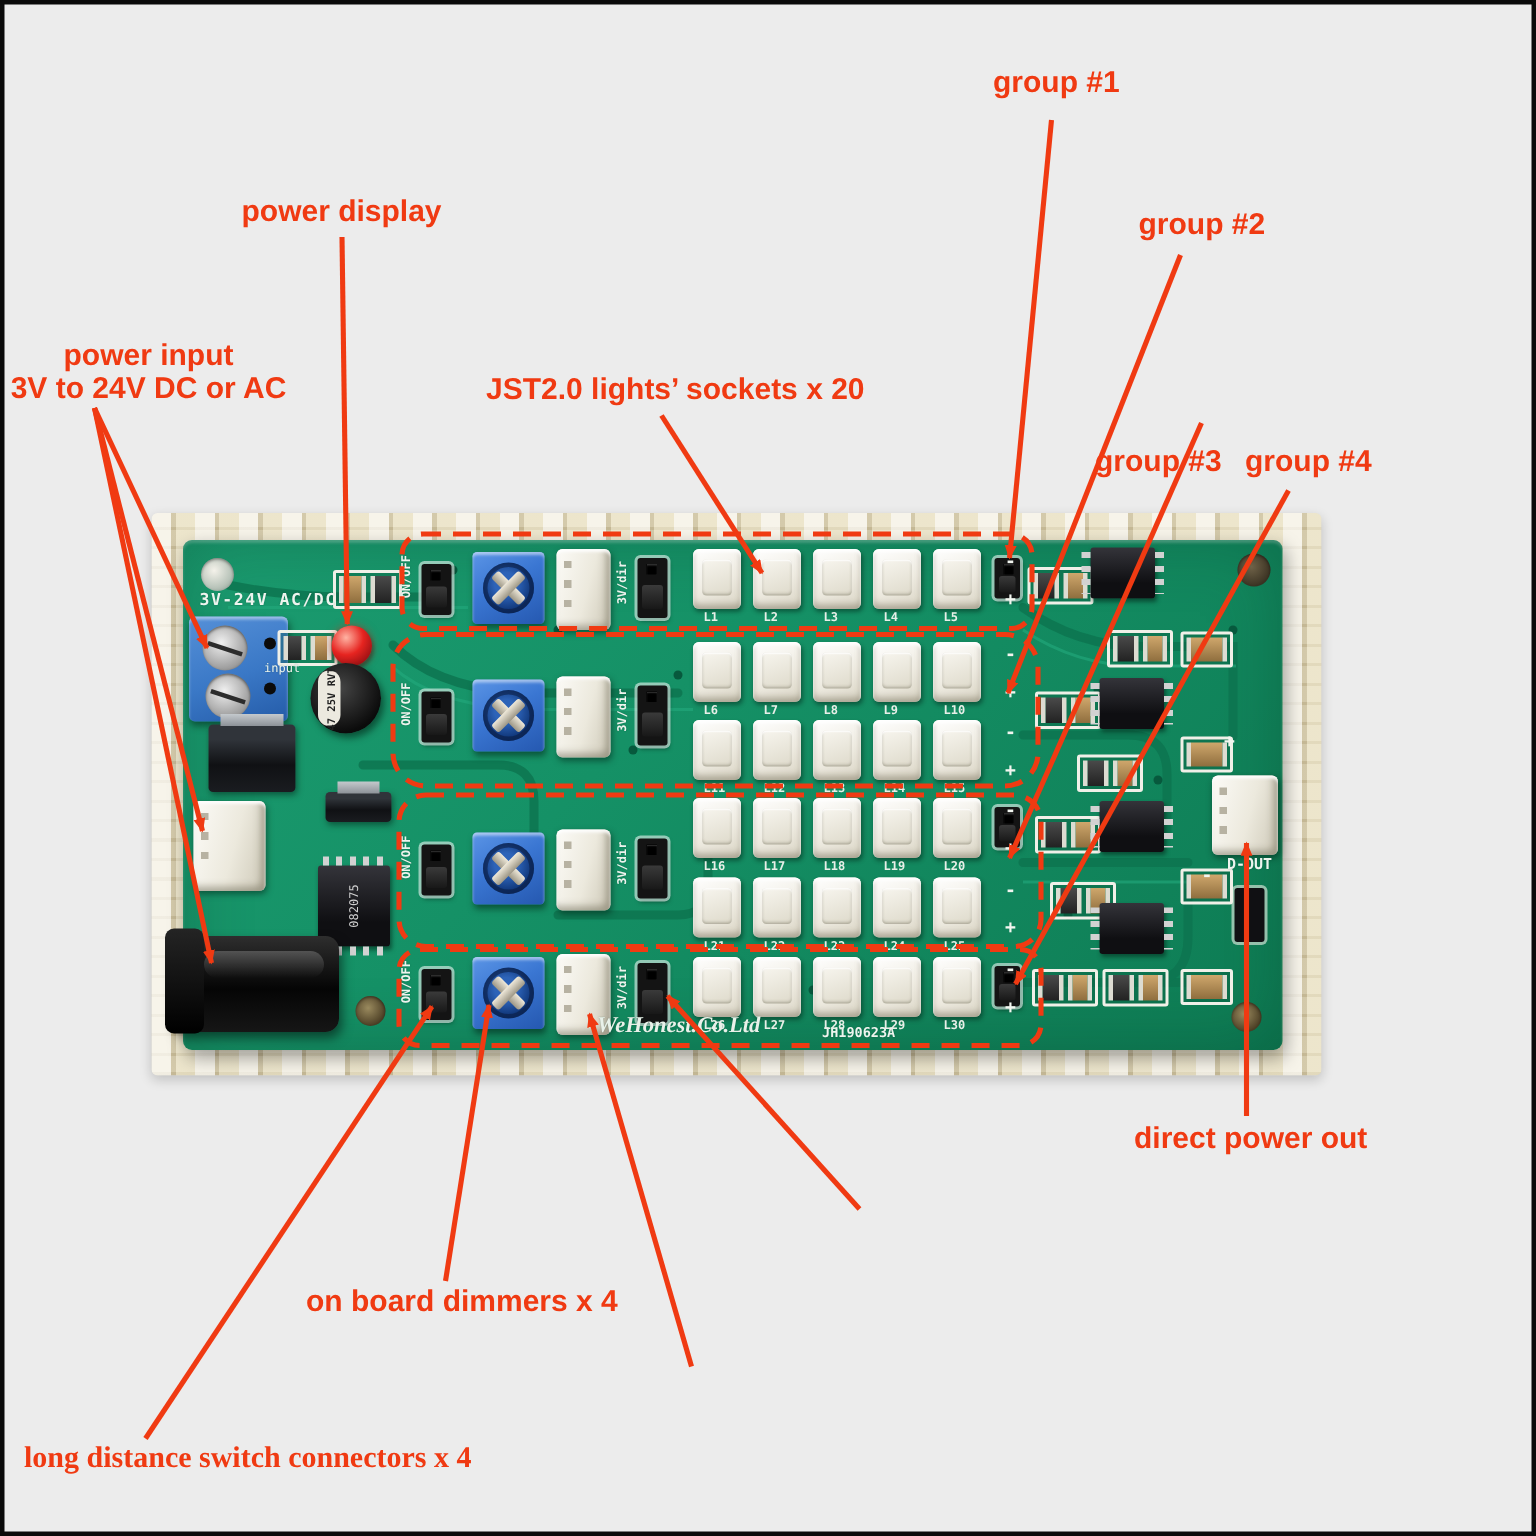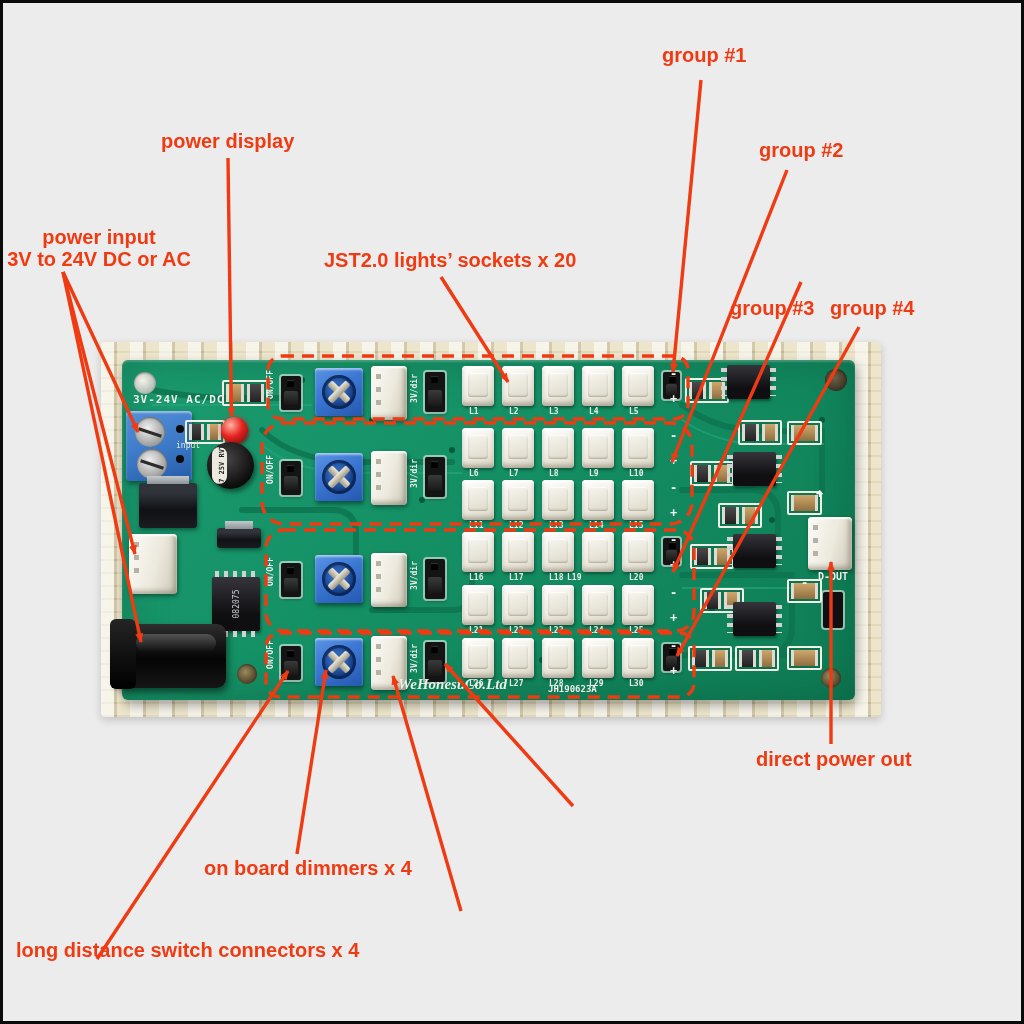--- a/index.html
+++ b/index.html
@@ -252,21 +252,21 @@
       <div class="slabel" style="position: absolute; left: 629px; top: 521px;">L15</div>
       <div class="mark" style="position: absolute; left: 670px; top: 481px;">-</div>
       <div class="mark" style="position: absolute; left: 670px; top: 506px;">+</div>
       <div class="part socket" style="position: absolute; left: 462px; top: 532px;"></div>
       <div class="slabel" style="position: absolute; left: 469px; top: 573px;">L16</div>
       <div class="part socket" style="position: absolute; left: 502px; top: 532px;"></div>
       <div class="slabel" style="position: absolute; left: 509px; top: 573px;">L17</div>
       <div class="part socket" style="position: absolute; left: 542px; top: 532px;"></div>
       <div class="slabel" style="position: absolute; left: 549px; top: 573px;">L18</div>
       <div class="part socket" style="position: absolute; left: 582px; top: 532px;"></div>
-      <div class="slabel" style="position: absolute; left: 567px; top: 573px;">L19</div>
+      <div class="slabel" style="position: absolute; left: 589px; top: 573px;">L19</div>
       <div class="part socket" style="position: absolute; left: 622px; top: 532px;"></div>
       <div class="slabel" style="position: absolute; left: 629px; top: 573px;">L20</div>
       <div class="mark" style="position: absolute; left: 670px; top: 533px;">-</div>
       <div class="mark" style="position: absolute; left: 670px; top: 558px;">+</div>
       <div class="part socket" style="position: absolute; left: 462px; top: 585px;"></div>
       <div class="slabel" style="position: absolute; left: 469px; top: 626px;">L21</div>
       <div class="part socket" style="position: absolute; left: 502px; top: 585px;"></div>
       <div class="slabel" style="position: absolute; left: 509px; top: 626px;">L22</div>
       <div class="part socket" style="position: absolute; left: 542px; top: 585px;"></div>
       <div class="slabel" style="position: absolute; left: 549px; top: 626px;">L23</div>
@@ -374,16 +374,16 @@
     <div>power input</div>
     <div>3V to 24V DC or AC</div>
   </div>
   <div class="ann" style="left:324px;top:249px;">JST2.0 lights’ sockets x 20</div>
   <div class="ann" style="left:662px;top:44px;">group #1</div>
   <div class="ann" style="left:759px;top:139px;">group #2</div>
   <div class="ann" style="left:730px;top:252px;margin-top:45px;">group #3</div>
   <div class="ann" style="left:830px;top:297px;">group #4</div>
   <div class="ann" style="left:756px;top:748px;">direct power out</div>
   <div class="ann" style="left:204px;top:857px;">on board dimmers x 4</div>
-  <div class="ann" style="left:16px;top:939px;">long distance switch connectors x 4</div>
+  <div class="ann" style="left:16px;top:961px;font-family:Liberation Serif, serif;">long distance switch connectors x 4</div>
 
   <div class="frame"></div>
 </div>
 
 </body></html>

